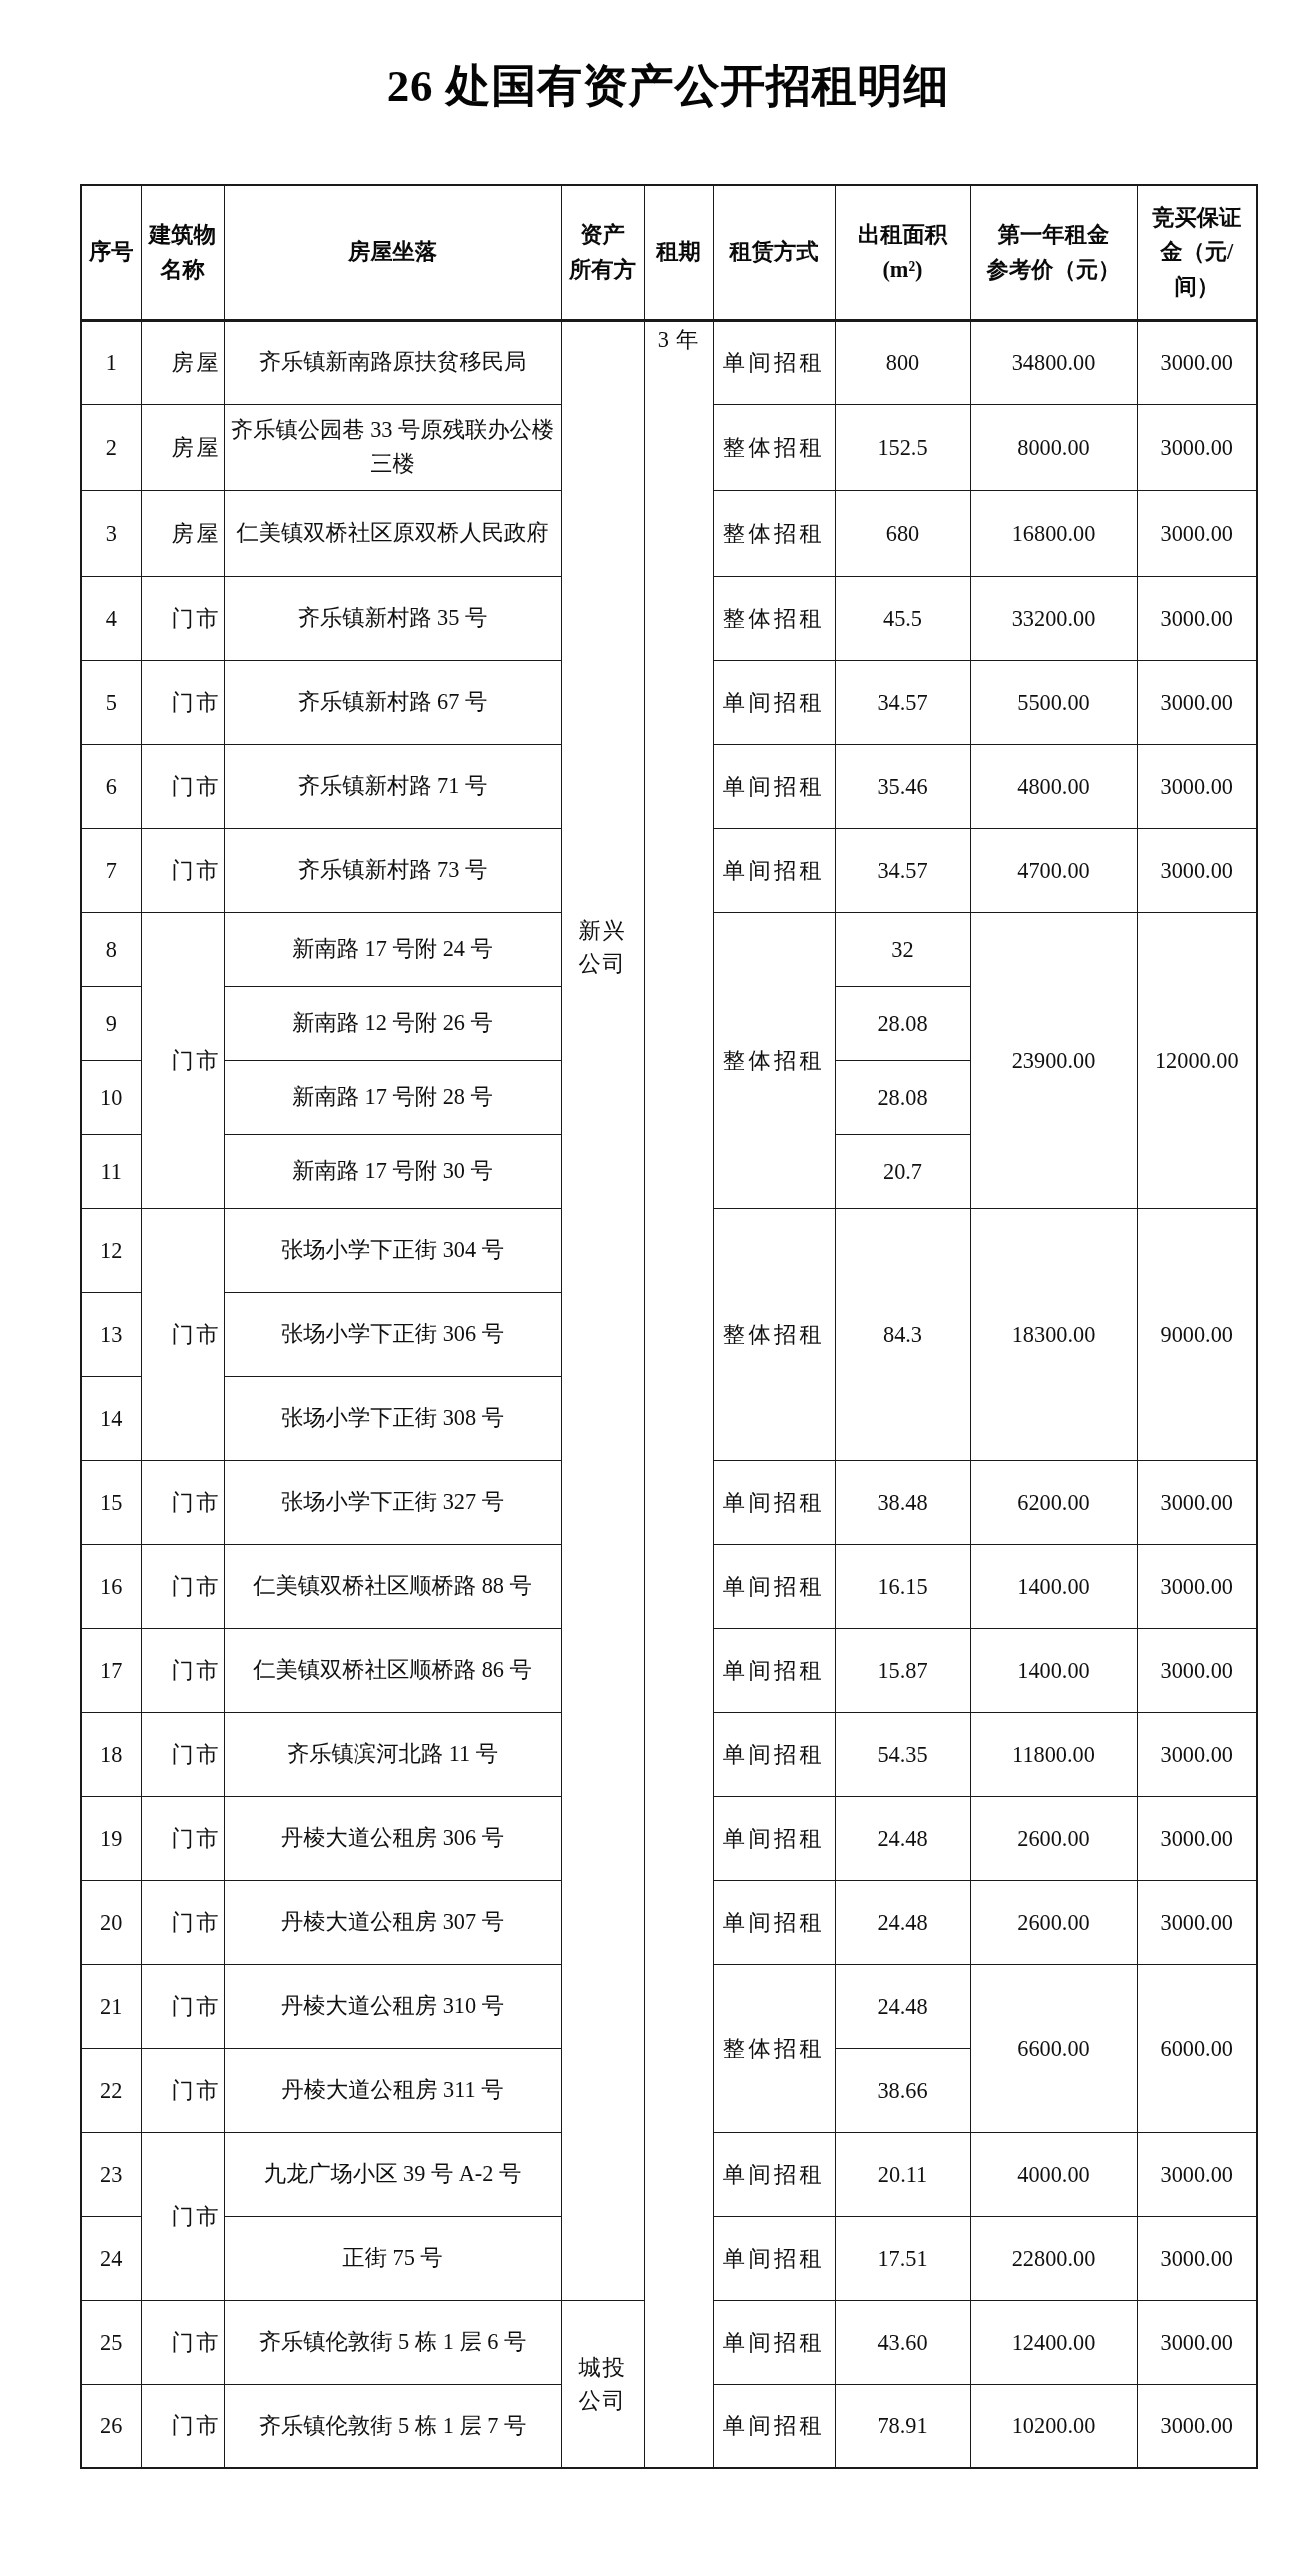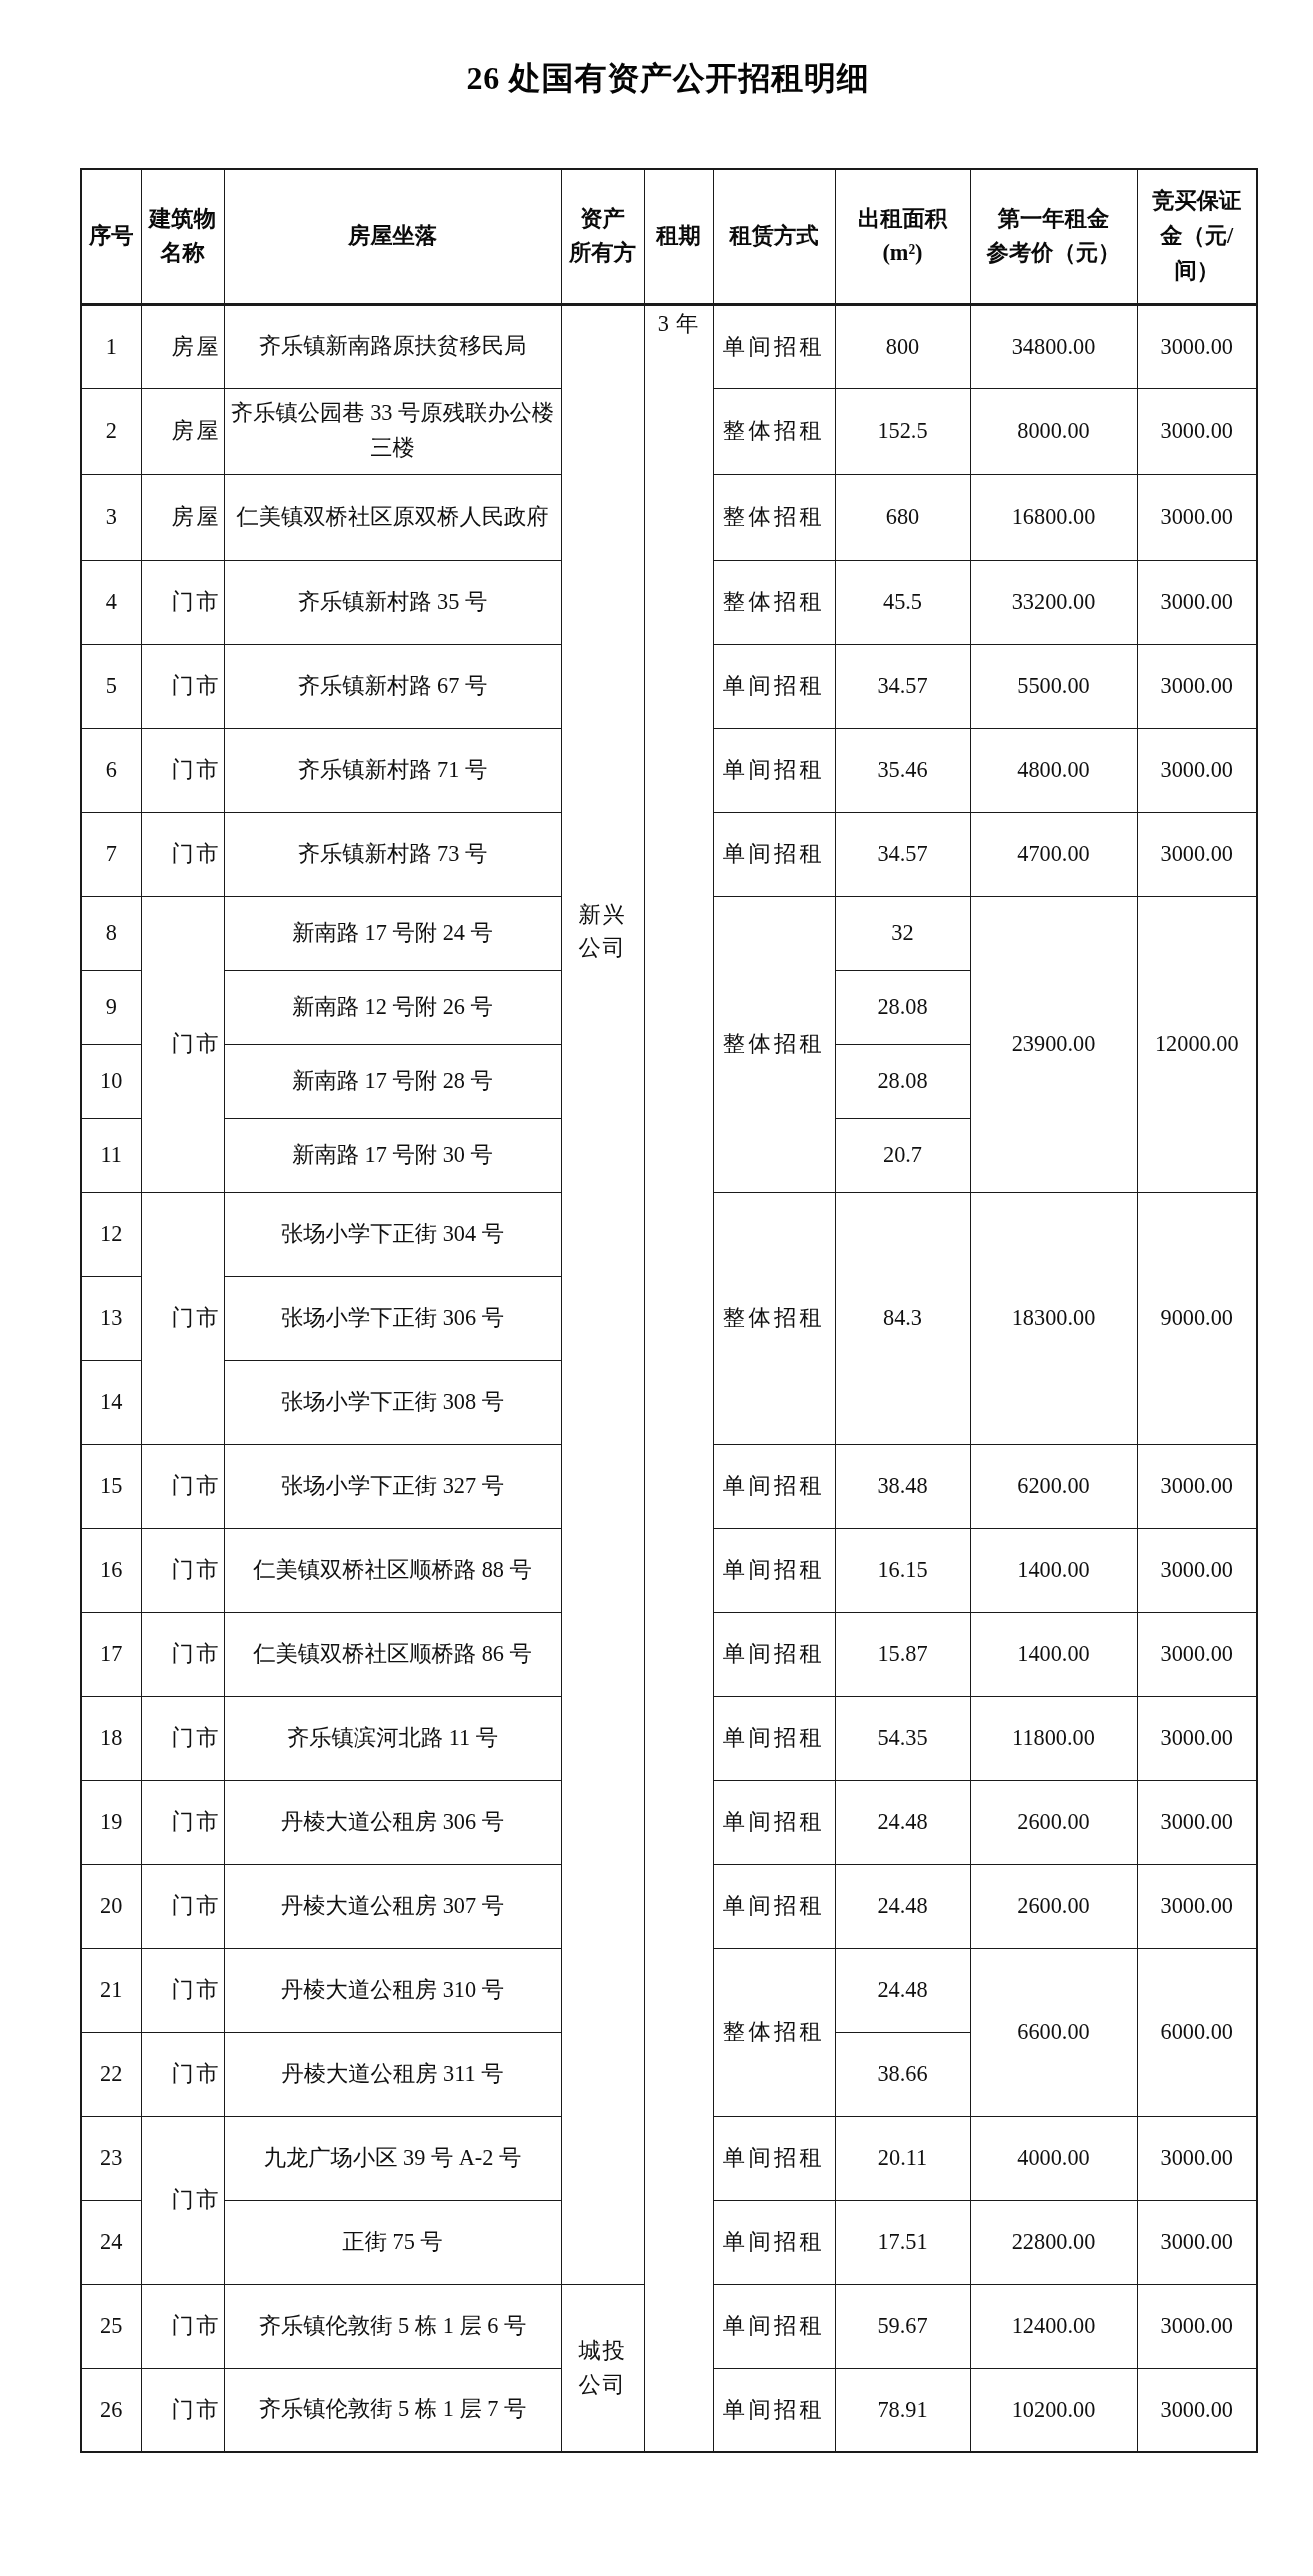--- a/index.html
+++ b/index.html
@@ -5,21 +5,21 @@
   html,body{margin:0;padding:0;background:#ffffff;}
   body{
     width:1313px;height:2576px;overflow:hidden;
     font-family:"Liberation Serif","DejaVu Serif",serif;
     color:#101010;
   }
   .page{position:relative;width:1313px;height:2576px;background:#fff;}
   .doc-title{
     margin:58px 57px 0 80px;
     text-align:center;
-    font-size:32px;font-weight:bold;color:#050505;
+    font-size:45px;font-weight:bold;color:#050505;
     letter-spacing:0.8px;line-height:1.25;
     font-family:"Liberation Serif","DejaVu Serif",serif;
   }
   table.asset{
     margin:70px 0 0 80px;
     width:1176px;
     border-collapse:collapse;table-layout:fixed;
     border:2.5px solid #1a1a1a;
   }
   .asset th,.asset td{
@@ -282,21 +282,21 @@
         <td class="num">22800.00</td>
         <td class="num">3000.00</td>
       </tr>
       <tr>
         <td class="num">25</td>
         <td class="bldg">门市</td>
         <td class="addr">齐乐镇伦敦街 5 栋 1 层 6 号</td>
         <td class="owner-mid" rowspan="2">城投
 公司</td>
         <td class="methodcell">单间招租</td>
-        <td class="num">59.67</td>
+        <td class="num">43.60</td>
         <td class="num">12400.00</td>
         <td class="num">3000.00</td>
       </tr>
       <tr>
         <td class="num">26</td>
         <td class="bldg">门市</td>
         <td class="addr">齐乐镇伦敦街 5 栋 1 层 7 号</td>
         <td class="methodcell">单间招租</td>
         <td class="num">78.91</td>
         <td class="num">10200.00</td>

